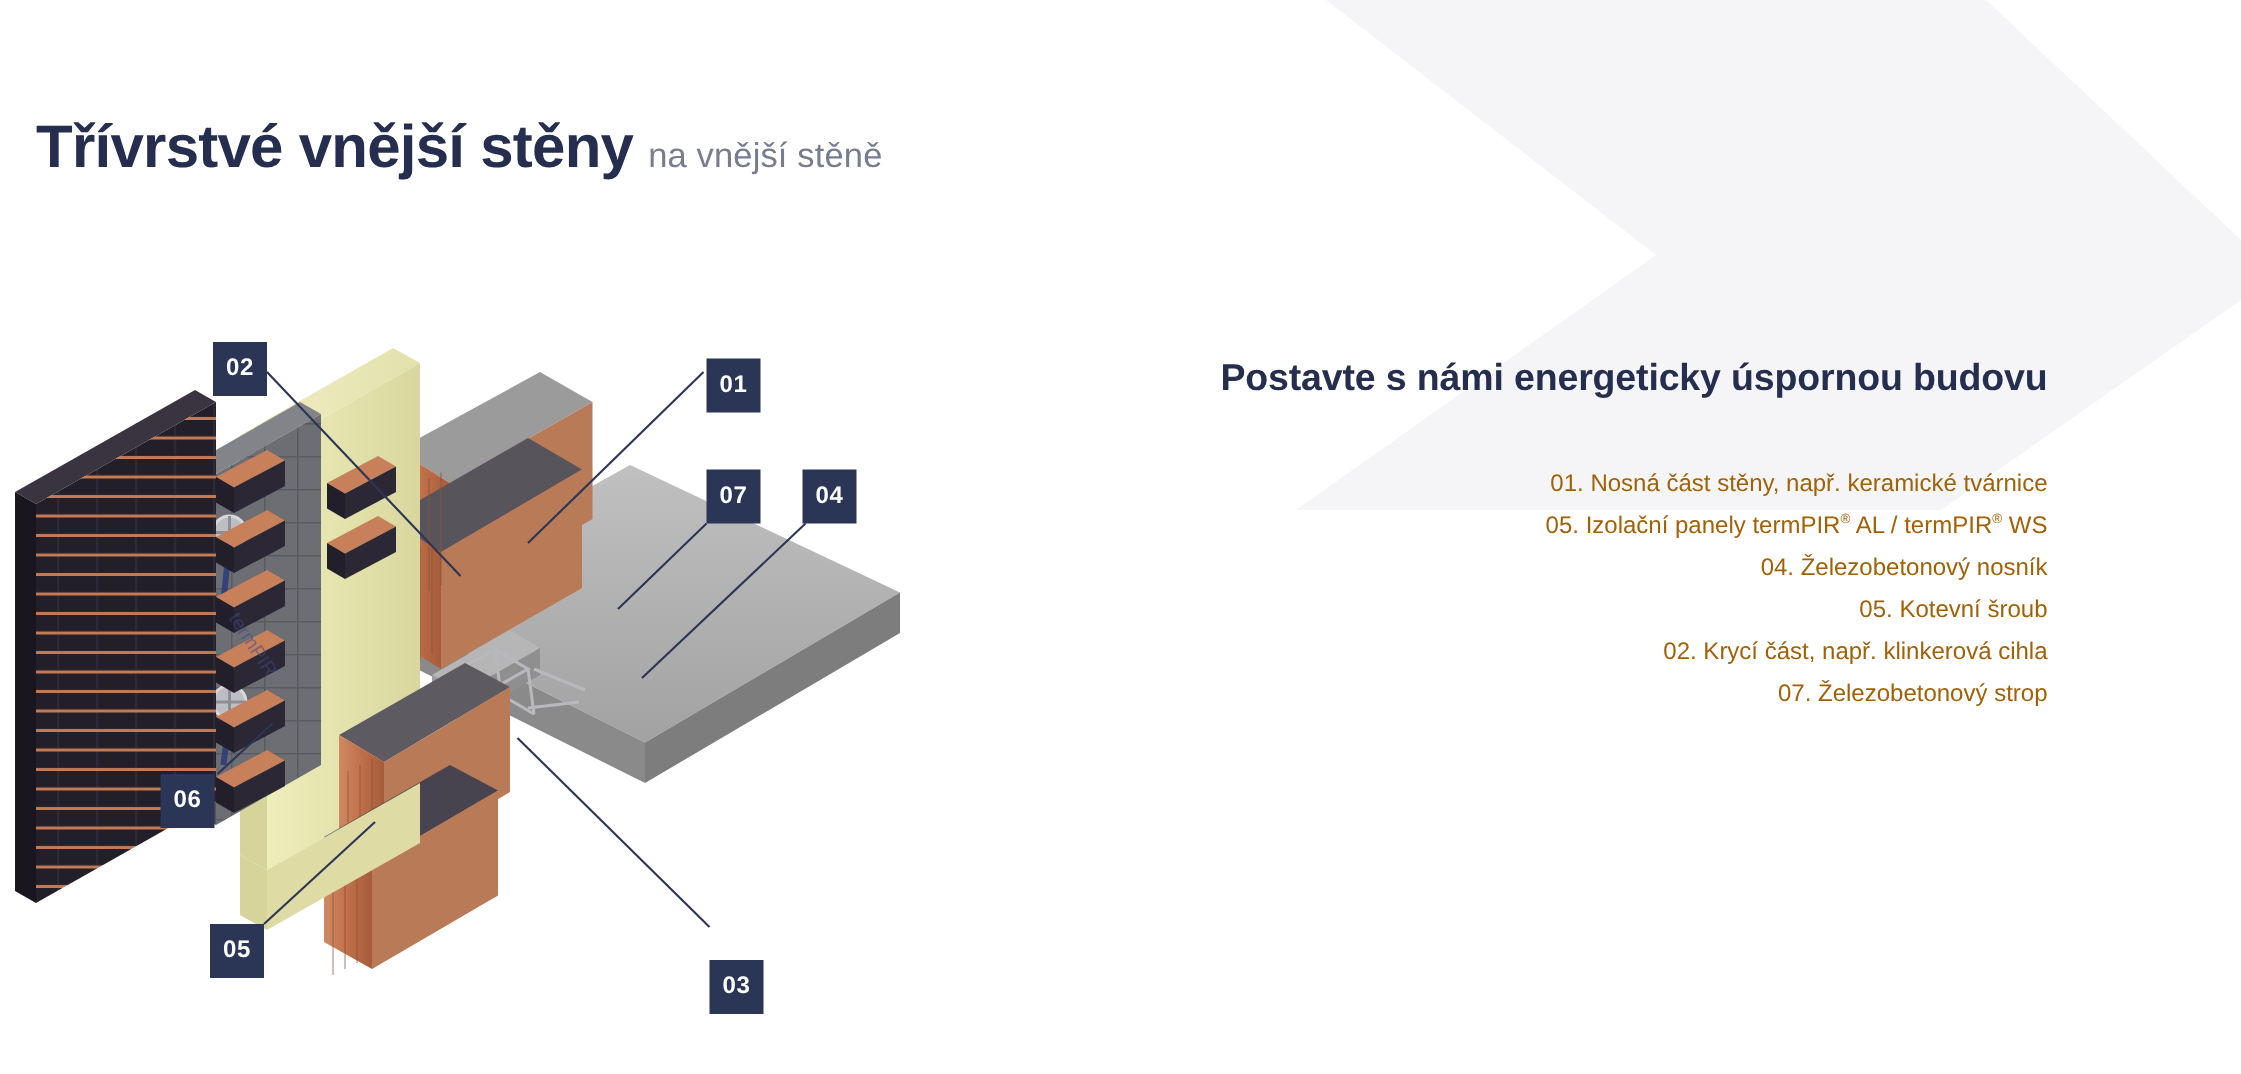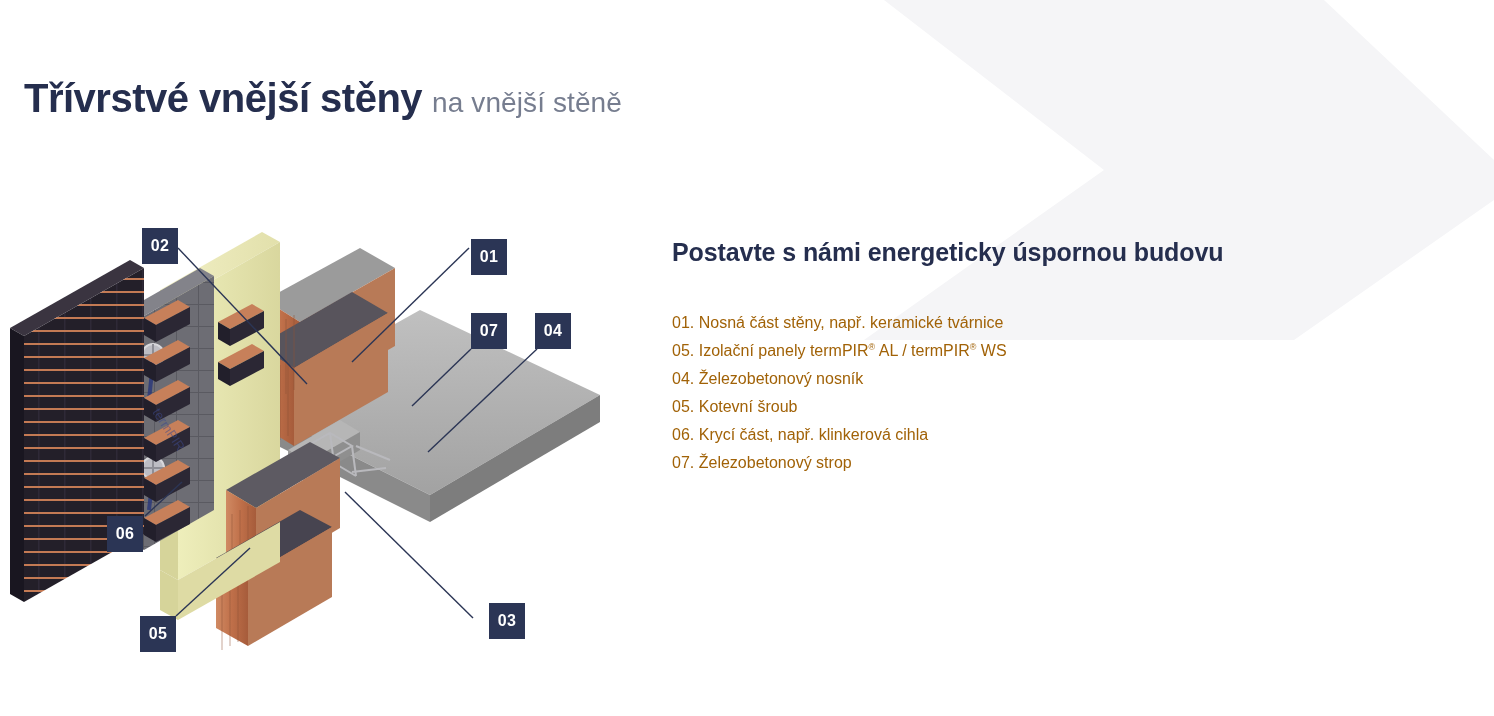--- a/index.html
+++ b/index.html
@@ -34,21 +34,21 @@
     z-index: 5;
     white-space: nowrap;
   }
   .heading-main {
     font-size: 40px;
     font-weight: bold;
     color: #252e4e;
     letter-spacing: -0.5px;
   }
   .heading-sub {
-    font-size: 28px;
+    font-size: 23px;
     font-weight: normal;
     color: #767d8f;
     margin-left: 10px;
     letter-spacing: 0.1px;
   }
 
   
   .illustration {
     position: absolute;
     left: 0; top: 150px;
@@ -66,40 +66,41 @@
     font-size: 16px;
     font-weight: bold;
     display: flex;
     align-items: center;
     justify-content: center;
     letter-spacing: 0.4px;
     z-index: 8;
   }
   .b01 { left: 471px; top: 212px; margin-top: 27px; }
   .b02 { left: 142px; top: 228px; text-align: center; }
-  .b03 { left: 473px; top: 603px; margin-left: 16px; }
+  .b03 { left: 473px; top: 640px; }
   .b04 { left: 535px; top: 313px; }
   .b05 { left: 140px; top: 616px; }
   .b06 { left: 107px; top: 516px; }
   .b07 { left: 471px; top: 313px; }
 
   .leaders {
     position: absolute;
     left: 0; top: 0;
     width: 1494px; height: 716px;
     z-index: 7;
     pointer-events: none;
   }
 
   
   .right-col {
     position: absolute;
-    left: 672px; top: 238px;
+    left: 705px; top: 238px;
     width: 660px;
     z-index: 5;
+    text-align: right;
   }
   .right-title {
     font-size: 25px;
     font-weight: bold;
     color: #252e4e;
     letter-spacing: -0.1px;
     margin: 0 0 42px 0;
     white-space: nowrap;
   }
   .legend-label {
@@ -339,18 +340,18 @@
     <span>07</span>
   </div>
 
   <div class="right-col">
     <h2 class="right-title">Postavte s námi energeticky úspornou budovu</h2>
     <ul class="legend-list">
       <li><span>01.</span> <span>Nosná část stěny, např. keramické tvárnice</span></li>
       <li><span>05.</span> <span>Izolační panely termPIR<sup>®</sup> AL / termPIR<sup>®</sup> WS</span></li>
       <li><span>04.</span> <span>Železobetonový nosník</span></li>
       <li><span>05.</span> <span>Kotevní šroub</span></li>
-      <li><span>06.</span> <span>Krycí část, např. klinkerová cihla</span></li>
+      <li><span>02.</span> <span>Krycí část, např. klinkerová cihla</span></li>
       <li><span>07.</span> <span>Železobetonový strop</span></li>
     </ul>
   </div>
 
 </div>
 
 </body></html>

